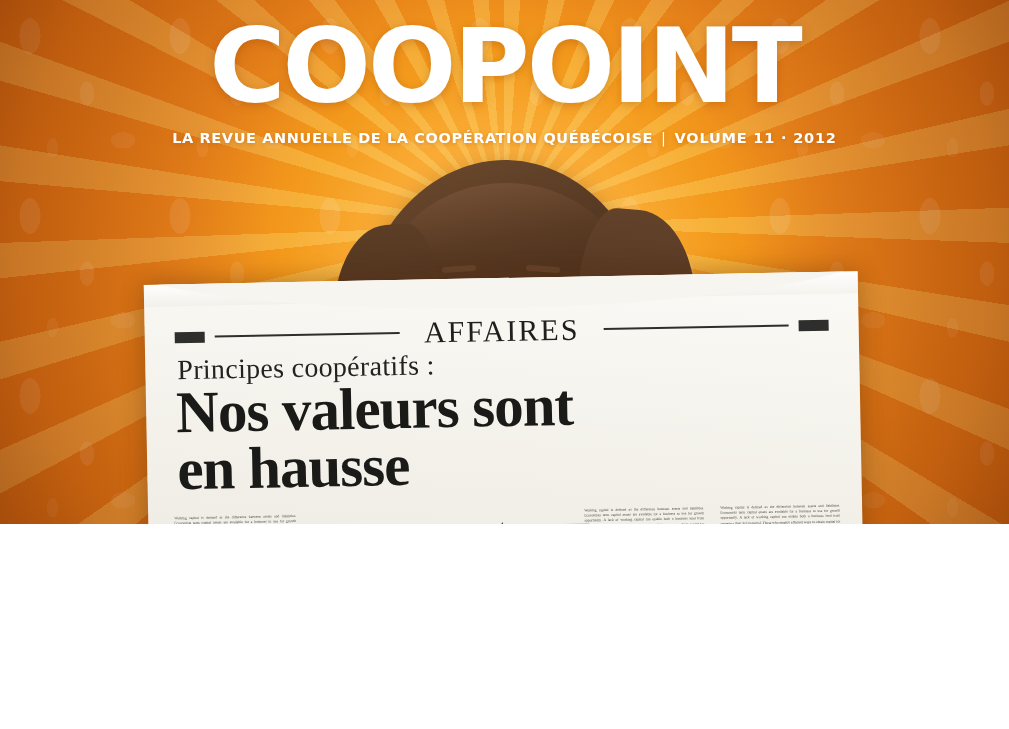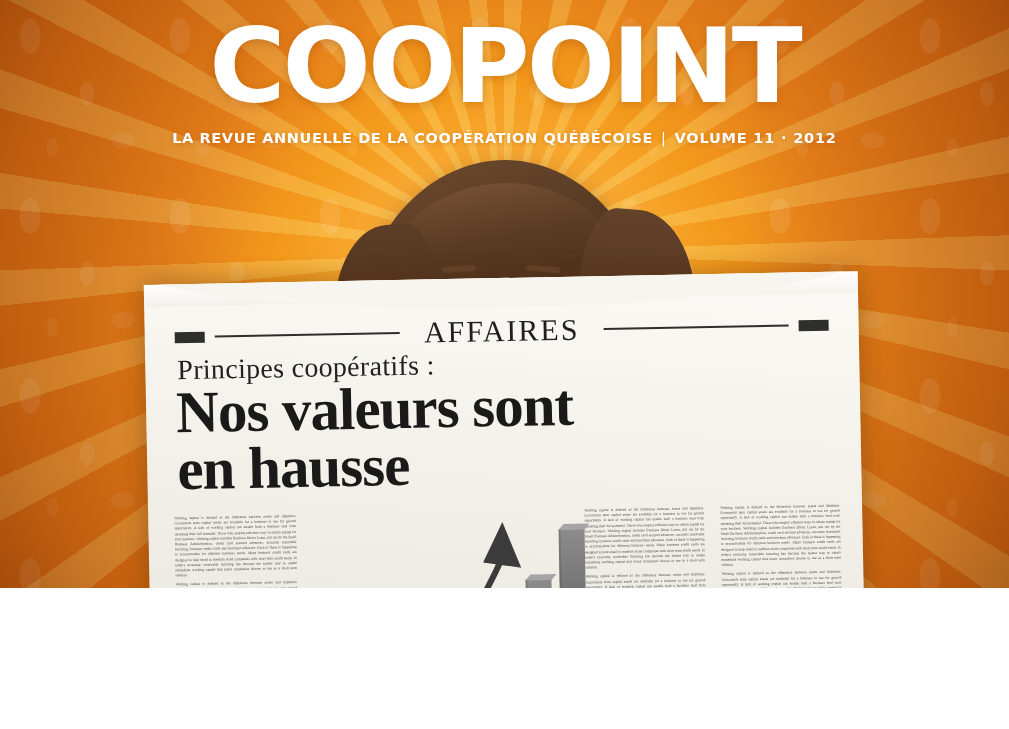--- a/index.html
+++ b/index.html
@@ -3,21 +3,21 @@
 <meta charset="utf-8">
 <style>
   html, body {
     margin: 0;
     padding: 0;
     background: #ffffff;
   }
   #page {
     position: relative;
     width: 1009px;
-    height: 588px;
+    height: 524px;
     overflow: hidden;
     font-family: "Liberation Sans", sans-serif;
     background: #000000;
     text-decoration: underline;
   }
 
   
   .bg-base {
     position: absolute;
     inset: 0;

